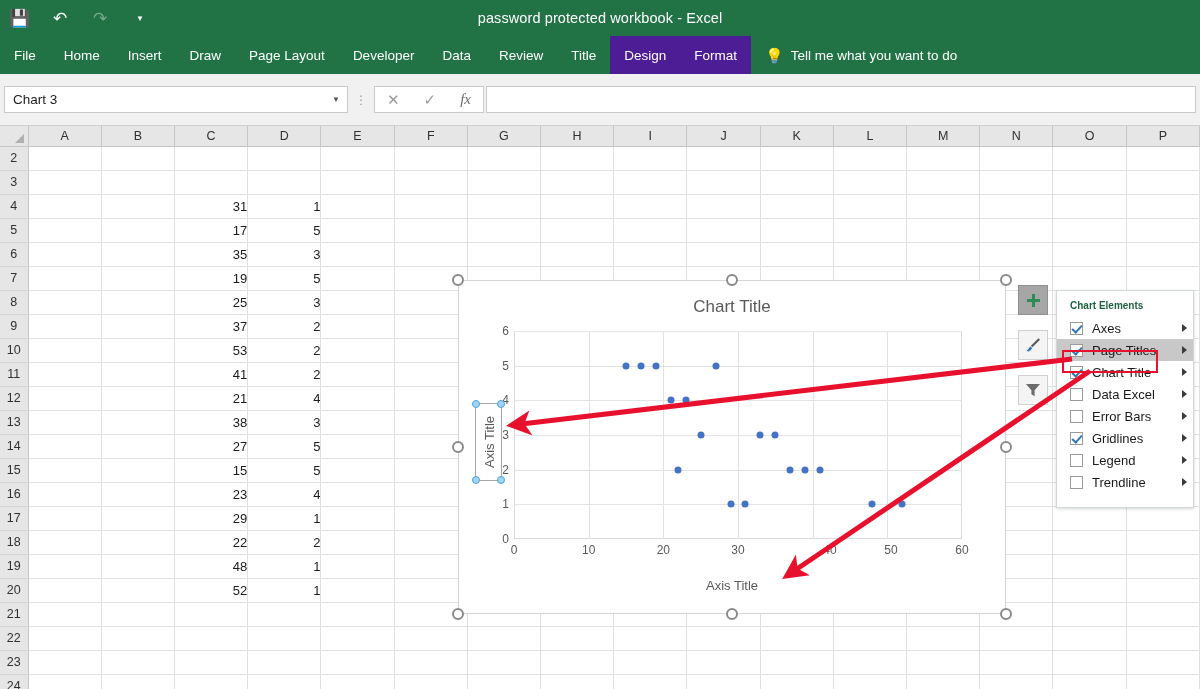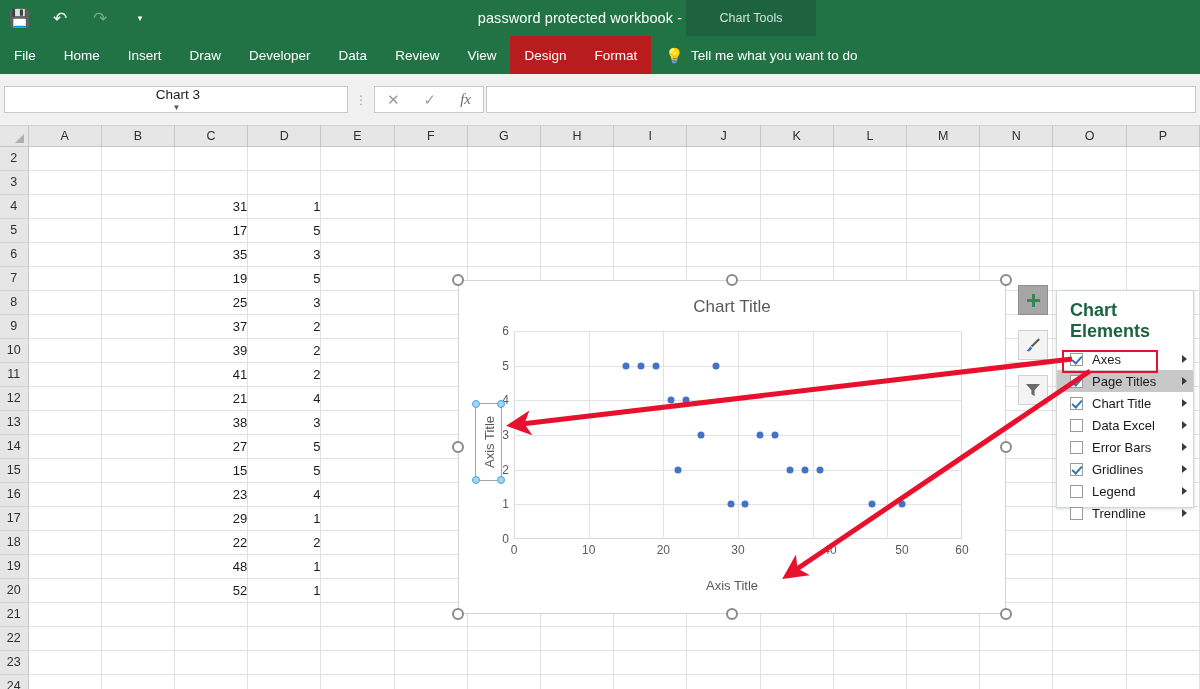--- a/index.html
+++ b/index.html
@@ -37,39 +37,39 @@
   
   .ribbon {
     position: absolute; left: 0; top: 36px; width: 1200px; height: 38px;
     background: #217346;
   }
   .ribbon-inner { display: flex; align-items: stretch; height: 38px; }
   .rtab {
     display: flex; align-items: center; padding: 0 14px;
     color: #ffffff; font-size: 13.5px; white-space: nowrap;
   }
-  .rtab.ct { background: #b91c1c; }
+  .rtab.ct { background: #4c1d95; }
   .tellme {
     display: flex; align-items: center; gap: 7px;
     padding: 0 10px 0 14px; color: #ffffff; font-size: 13.5px; white-space: nowrap;
   }
   .bulb { font-size: 15px; line-height: 1; }
 
   
   .fbar {
     position: absolute; left: 0; top: 74px; width: 1200px; height: 52px;
     background: #f1f1f1;
     border-bottom: 1px solid #d0d0d0;
     display: flex; align-items: center;
   }
   .namebox {
     margin-left: 4px; width: 344px; height: 27px;
     background: #ffffff; border: 1px solid #c9c9c9;
     display: flex; align-items: center; padding: 0 4px 0 8px;
-    font-size: 13.5px; color: #1d1d1d; flex-direction: column;
+    font-size: 13.5px; color: #1d1d1d;
   }
   .namebox .nb-text { flex: 1; }
   .nb-caret { font-size: 8px; color: #555; padding-right: 3px; }
   .fbdots { width: 26px; text-align: center; color: #9a9a9a; font-size: 12px; letter-spacing: 0; line-height: 6px; }
   .fb-actions {
     width: 110px; height: 27px; background: #ffffff; border: 1px solid #c9c9c9;
     display: flex; align-items: center; justify-content: space-around;
     color: #9a9a9a; font-size: 15px;
   }
   .fb-actions .fx { font-style: italic; font-family: "Liberation Serif", serif; color: #6b6b6b; font-size: 15px; }
@@ -171,21 +171,21 @@
   .sidebtn.active { background: #a6a6a6; border-color: #8f8f8f; }
 
   
   .ce-panel {
     position: absolute; left: 1056px; top: 290px; width: 138px; height: 218px;
     background: #ffffff; border: 1px solid #cfd8d2;
     box-shadow: 0 1px 3px rgba(0,0,0,.16);
     z-index: 10;
   }
   .ce-header {
-    padding: 9px 0 6px 13px; font-size: 18px; font-weight: bold; color: #1d6340;
+    padding: 9px 0 6px 13px; font-size: 10px; font-weight: bold; color: #1d6340;
   }
   .ce-row {
     height: 22px; display: flex; align-items: center; padding-left: 13px; padding-right: 6px;
     font-size: 13px; color: #1a1a1a; position: relative;
   }
   .ce-row.hl { background: #c8c8c8; }
   .ce-check {
     width: 13px; height: 13px; border: 1px solid #9b9b9b; background: #ffffff;
     margin-right: 9px; position: relative; flex: 0 0 auto;
   }
@@ -211,33 +211,33 @@
 <body>
 
 <div class="titlebar">
   <div class="qat">
     <div class="qat-btn">💾</div>
     <div class="qat-btn">↶</div>
     <div class="qat-btn dim">↷</div>
     <div class="qat-btn small">▾</div>
   </div>
   <div class="title-text">password protected workbook  -  Excel</div>
-  <div class="charttools-tab">Chart Tools</div>
 </div>
 
 <div class="ribbon">
   <div class="ribbon-inner">
     <div class="rtab">File</div>
     <div class="rtab">Home</div>
     <div class="rtab">Insert</div>
     <div class="rtab">Draw</div>
+    <div class="rtab">Page Layout</div>
     <div class="rtab">Developer</div>
     <div class="rtab">Data</div>
     <div class="rtab">Review</div>
-    <div class="rtab">View</div>
+    <div class="rtab">Title</div>
     <div class="rtab ct">Design</div>
     <div class="rtab ct">Format</div>
     <div class="tellme">
       <span class="bulb">💡</span>
       <span>Tell me what you want to do</span>
     </div>
   </div>
 </div>
 
 <div class="fbar">
@@ -446,21 +446,21 @@
           <td class="cell"></td>
           <td class="cell"></td>
           <td class="cell"></td>
           <td class="cell"></td>
           <td class="cell"></td>
         </tr>
         <tr>
           <td class="rowhead">10</td>
           <td class="cell"></td>
           <td class="cell"></td>
-          <td class="cell">39</td>
+          <td class="cell">53</td>
           <td class="cell">2</td>
           <td class="cell"></td>
           <td class="cell"></td>
           <td class="cell"></td>
           <td class="cell"></td>
           <td class="cell"></td>
           <td class="cell"></td>
           <td class="cell"></td>
           <td class="cell"></td>
           <td class="cell"></td>
@@ -764,21 +764,21 @@
         <div class="ytick" style="top: 69.3333px;">4</div>
         <div class="ytick" style="top: 34.6667px;">5</div>
         <div class="ytick" style="top: 0px;">6</div>
       </div>
     <div id="xticks">
         <div class="xtick" style="left: 0px;">0</div>
         <div class="xtick" style="left: 74.6667px;">10</div>
         <div class="xtick" style="left: 149.333px;">20</div>
         <div class="xtick" style="left: 224px;">30</div>
         <div class="xtick" style="left: 316px;">40</div>
-        <div class="xtick" style="left: 388px;">50</div>
+        <div class="xtick" style="left: 377px;">50</div>
         <div class="xtick" style="left: 448px;">60</div>
       </div>
     <div id="points">
         <div class="dot" style="left: 231.467px; top: 173.333px; background: rgb(68, 114, 196);"></div>
         <div class="dot" style="left: 126.933px; top: 34.6667px; background: rgb(68, 114, 196);"></div>
         <div class="dot" style="left: 261.333px; top: 104px; background: rgb(68, 114, 196);"></div>
         <div class="dot" style="left: 141.867px; top: 34.6667px; background: rgb(68, 114, 196);"></div>
         <div class="dot" style="left: 186.667px; top: 104px; background: rgb(68, 114, 196);"></div>
         <div class="dot" style="left: 276.267px; top: 138.667px; background: rgb(68, 114, 196);"></div>
         <div class="dot" style="left: 291.2px; top: 138.667px; background: rgb(68, 114, 196);"></div>

